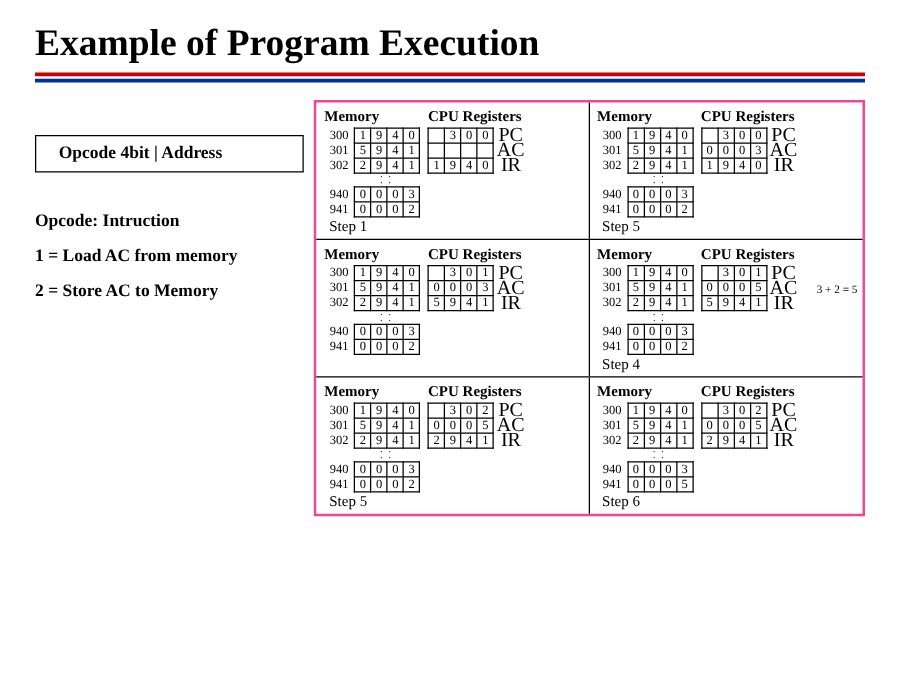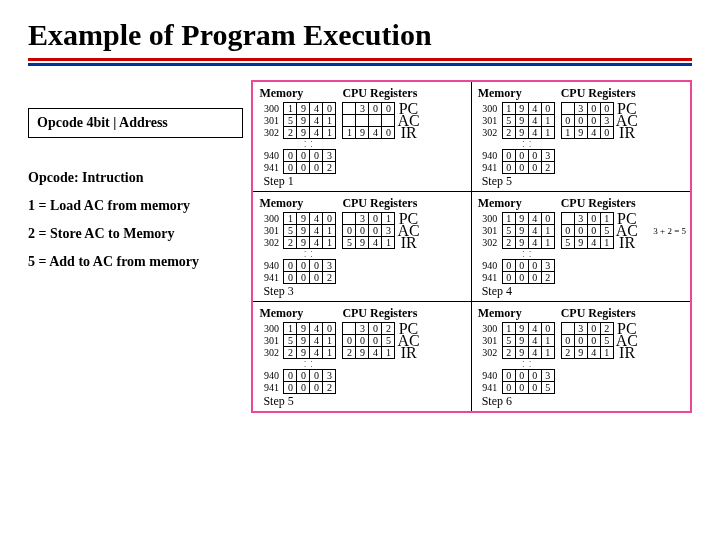--- a/index.html
+++ b/index.html
@@ -30,21 +30,21 @@
     display: flex;
     align-items: flex-start;
     gap: 8px;
   }
   .left {
     width: 220px;
     font-size: 14px;
   }
   .opcode-box {
     border: 1px solid #000;
-    padding: 6px 8px;
+    padding: 6px 18px;
     margin-top: 28px;
     margin-bottom: 32px;
     font-weight: bold;
   }
   .left p {
     margin: 12px 0 10px 0;
     font-weight: bold;
   }
   .grid {
     border: 2px solid #ec4899;
@@ -129,21 +129,20 @@
     <div class="hr1"></div>
     <div class="hr2"></div>
   </div>
 
   <div class="content">
     <div class="left">
       <div class="opcode-box">Opcode 4bit | Address</div>
       <p>Opcode: Intruction</p>
       <p>1 = Load AC from memory</p>
       <p>2 = Store AC to Memory</p>
-      <p>5 = Add to AC from memory</p>
     </div>
 
     <div class="grid" id="steps-grid">
         <div class="row">
           <div class="step">
             <div class="cols">
               <div class="col">
                 <div class="col-title">Memory</div>
                 <table class="mem">
                   <tbody>
@@ -374,21 +373,20 @@
                       <td class="cell">5</td>
                       <td class="cell">9</td>
                       <td class="cell">4</td>
                       <td class="cell">1</td>
                       <td class="lab">IR</td>
                     </tr>
                   </tbody>
                 </table>
               </div>
             </div>
-            <div class="step-label">Step 3</div>
           </div>
           <div class="step">
             <div class="cols">
               <div class="col">
                 <div class="col-title">Memory</div>
                 <table class="mem">
                   <tbody>
                     <tr>
                       <td class="addr">300</td>
                       <td class="cell">1</td>

